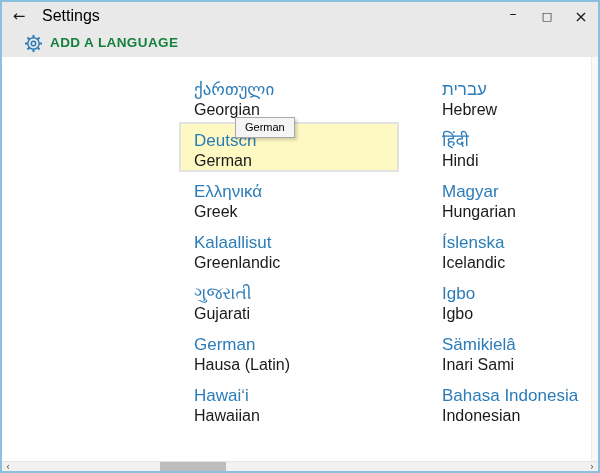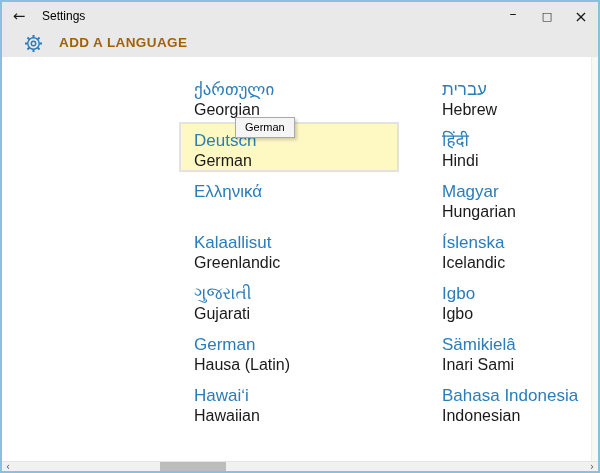--- a/index.html
+++ b/index.html
@@ -19,42 +19,42 @@
     height: 28px; background: #e9e9e9;
     display: flex; align-items: center;
     flex: 0 0 auto;
   }
   .back-btn {
     width: 34px; height: 28px; border: none; background: transparent;
     font-size: 15px; color: #1a1a1a; cursor: default;
     display: flex; align-items: center; justify-content: center;
     font-family: "DejaVu Sans", sans-serif;
   }
-  .titlebar-title { font-size: 12px; color: #000; margin-left: 6px; }
+  .titlebar-title { font-size: 16px; color: #000; margin-left: 6px; }
   .window-controls { margin-left: auto; display: flex; height: 28px; }
   .win-btn {
     width: 34px; height: 28px; border: none; background: transparent;
     color: #1a1a1a; display: flex; align-items: center; justify-content: center;
     font-family: "DejaVu Sans", sans-serif; cursor: default;
   }
   .win-btn.min { font-size: 14px; padding-bottom: 6px; }
   .win-btn.max { font-size: 11px; }
   .win-btn.close { font-size: 16px; }
 
   
   .page-header {
     height: 27px; background: #e9e9e9;
     display: flex; align-items: center;
     flex: 0 0 auto;
     padding-left: 22px;
   }
   .gear-icon { width: 19px; height: 19px; flex: 0 0 auto; }
   .page-title {
-    font-size: 13.5px; font-weight: 700; color: #a16207;
-    letter-spacing: 0.4px; margin-left: 16px; margin-bottom: 2px;
+    font-size: 13.5px; font-weight: 700; color: #15803d;
+    letter-spacing: 0.4px; margin-left: 7px; margin-bottom: 2px;
   }
 
   
   .content {
     position: relative; flex: 1 1 auto; background: #fff; overflow: hidden;
   }
   .lang-column { position: absolute; top: 14px; display: flex; flex-direction: column; gap: 1px; }
   .lang-column.col-0 { left: 177px; }
   .lang-column.col-1 { left: 425px; }
 
@@ -158,20 +158,21 @@
         <div class="lang-tile">
           <span class="lang-native">ქართული</span>
           <span class="lang-english">Georgian</span>
         </div>
         <div class="lang-tile hovered">
           <span class="lang-native">Deutsch</span>
           <span class="lang-english">German</span>
         </div>
         <div class="lang-tile">
           <span class="lang-native">Ελληνικά</span>
+          <span class="lang-english">Greek</span>
         </div>
         <div class="lang-tile">
           <span class="lang-native">Kalaallisut</span>
           <span class="lang-english">Greenlandic</span>
         </div>
         <div class="lang-tile">
           <span class="lang-native">ગુજરાતી</span>
           <span class="lang-english">Gujarati</span>
         </div>
         <div class="lang-tile">

